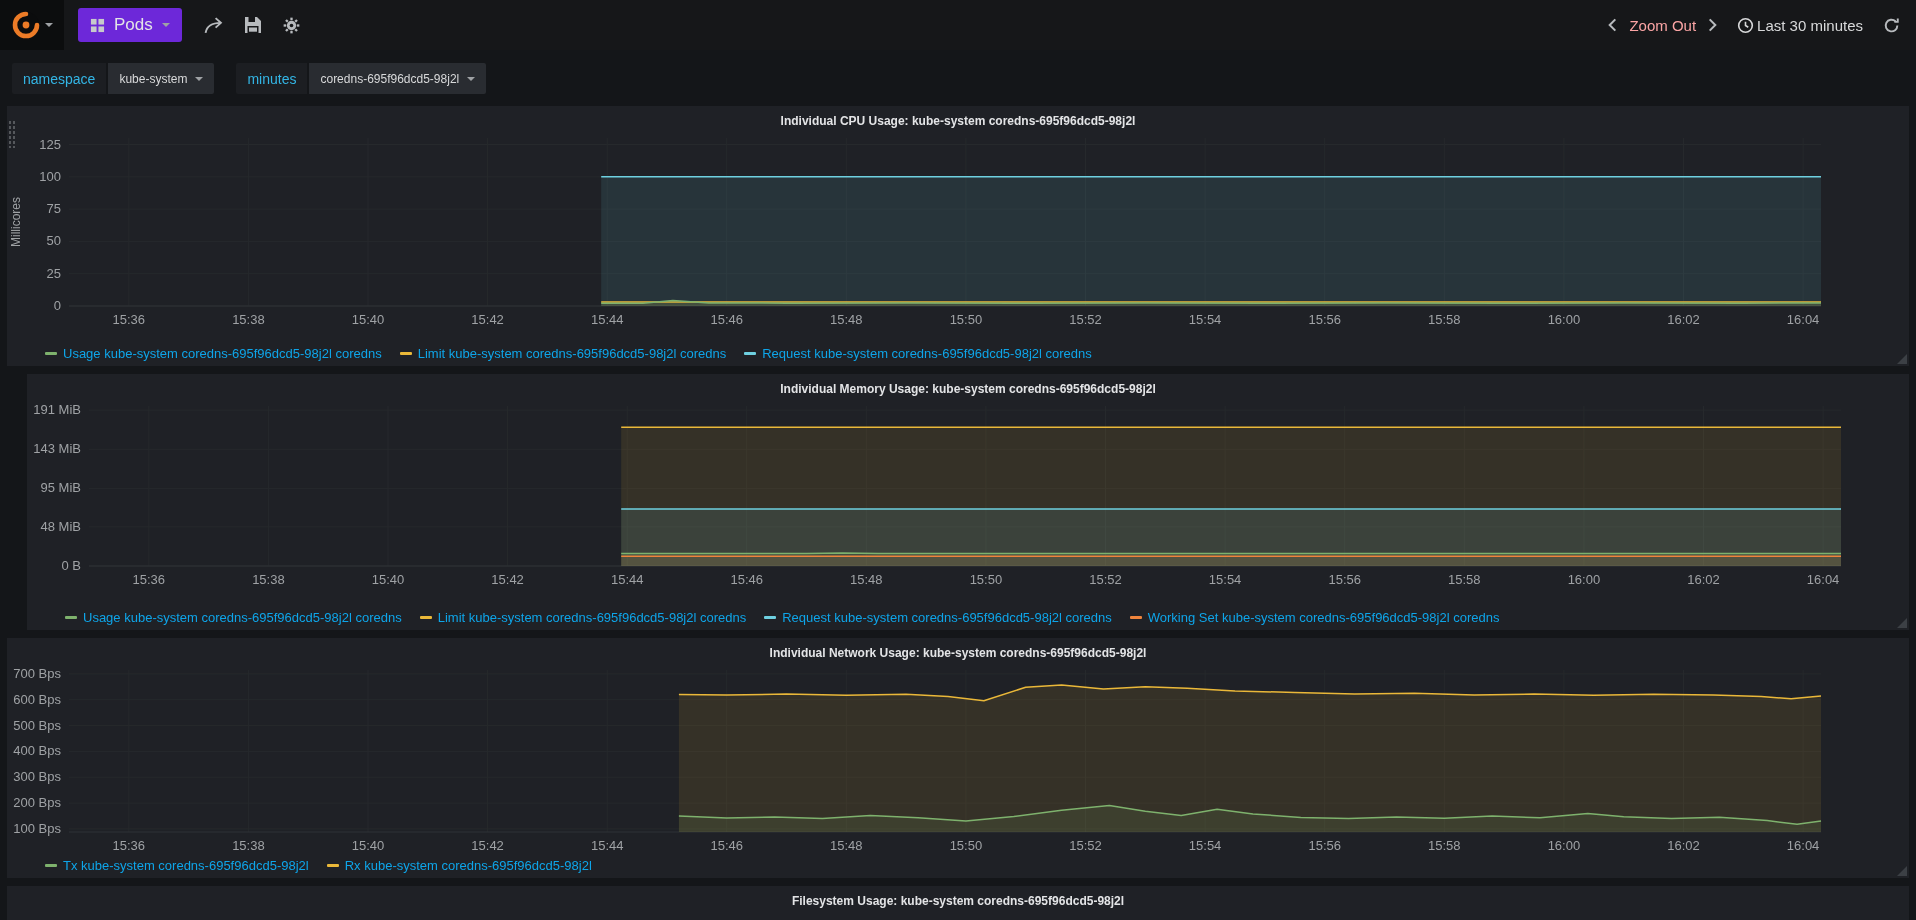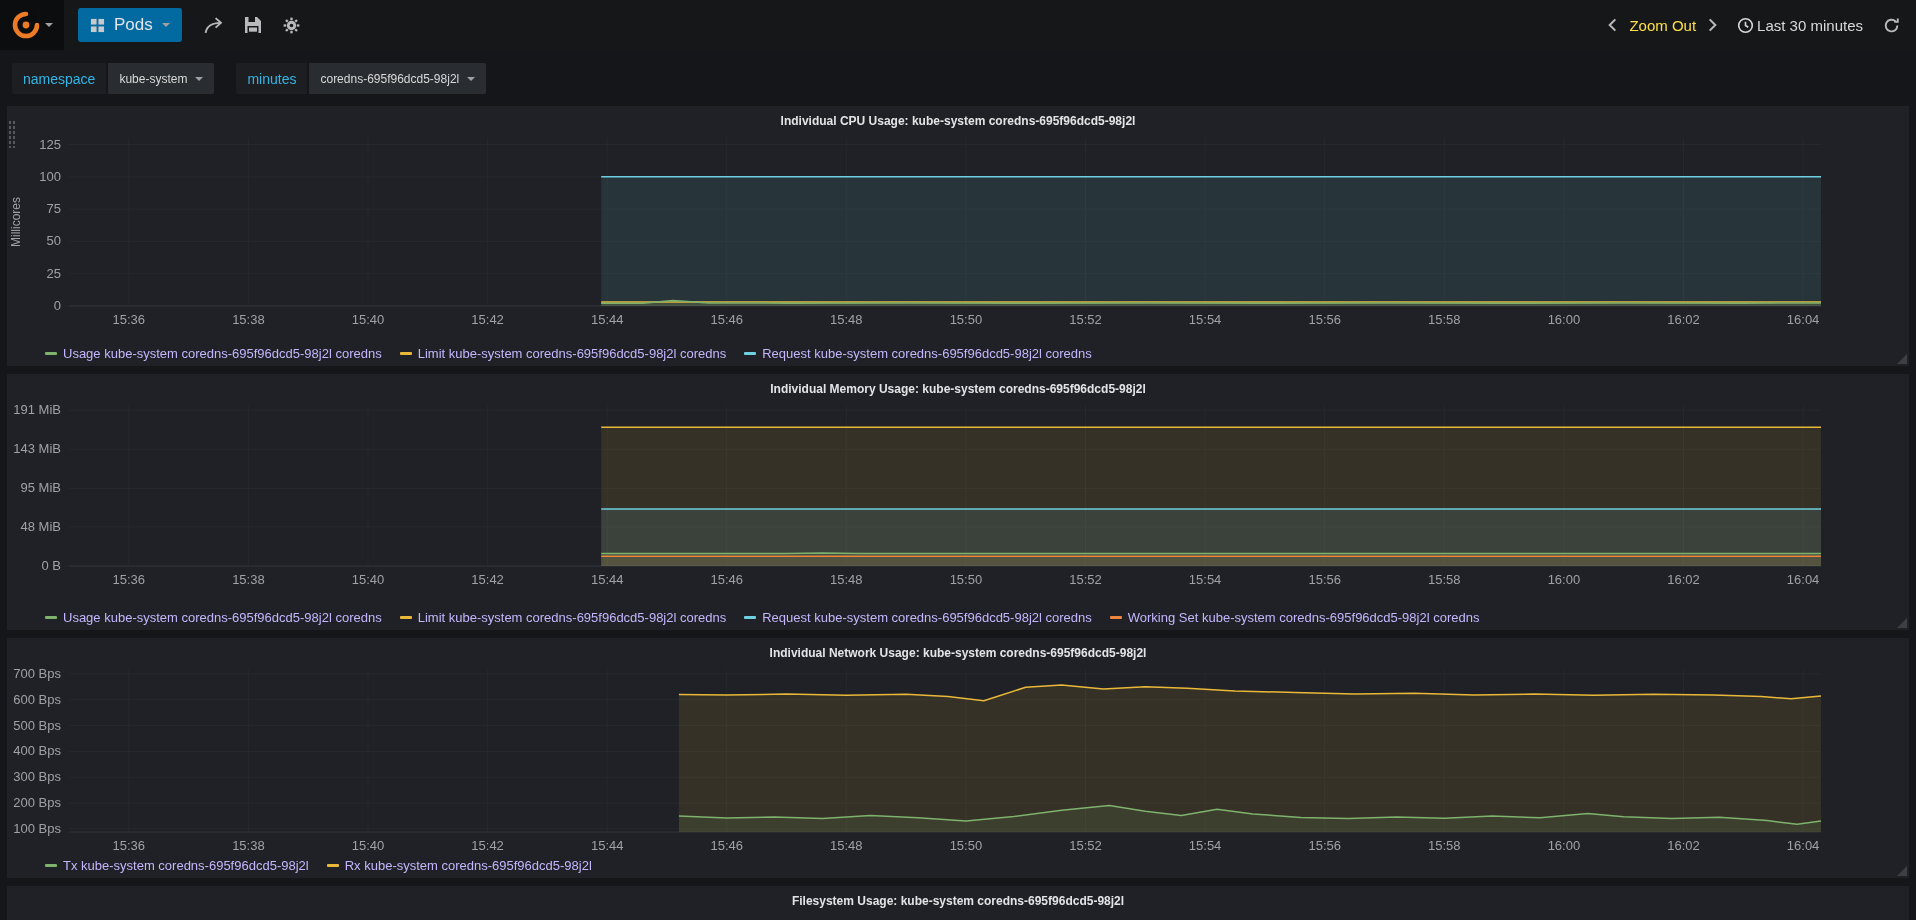--- a/index.html
+++ b/index.html
@@ -14,36 +14,36 @@
   
   .navbar {
     height:50px; background:#161719; display:flex; align-items:center;
     padding:0 16px 0 0; position:relative; z-index:5;
   }
   .brand {
     width:64px; height:50px; display:flex; align-items:center; justify-content:center;
     gap:4px; cursor:pointer; background:#0c0d0e;
   }
   .dash-menu {
-    display:flex; align-items:center; gap:9px; background:#0369a1; border-radius:3px;
+    display:flex; align-items:center; gap:9px; background:#6d28d9; border-radius:3px;
     padding:7px 12px; margin-left:14px; cursor:pointer;
   }
   .dash-title { font-size:17px; color:#e3e4e6; }
   .caret {
     width:0; height:0; border-left:4px solid transparent; border-right:4px solid transparent;
     border-top:4px solid #9fa2a5; display:inline-block;
   }
   .icon-btn {
     background:none; border:none; cursor:pointer; margin-left:22px;
     display:flex; align-items:center; padding:0;
   }
   .nav-right { margin-left:auto; display:flex; align-items:center; }
   .nav-chev { background:none; border:none; cursor:pointer; padding:4px 6px; display:flex; align-items:center; }
   .zoom-out {
-    background:none; border:none; color:#fde047; font-size:15px; cursor:pointer; padding:4px 6px;
+    background:none; border:none; color:#fca5a5; font-size:15px; cursor:pointer; padding:4px 6px;
     font-family:"Liberation Sans", sans-serif;
   }
   .time-picker { display:flex; align-items:flex-end; gap:3px; font-size:15px; color:#d8d9da; margin:0 18px 0 14px; cursor:pointer; }
   .refresh-btn { margin-left:6px; }
 
   
   .submenu { height:46px; padding:13px 12px 0; display:flex; align-items:flex-start; gap:22px; background:#141619; }
   .var { display:flex; align-items:center; }
   .var-label {
     background:#1c1e22; color:#33b5e5; font-size:14px; padding:0 11px; height:31px;
@@ -51,35 +51,35 @@
   }
   .var-value {
     background:#292c31; color:#d8d9da; font-size:12px; padding:0 11px; height:31px;
     display:flex; align-items:center; gap:8px; margin-left:2px; border-radius:0 2px 2px 0; cursor:pointer;
   }
 
   
   .dashboard { padding:10px 7px 0; position:relative; }
   .panel { position:relative; background:#1f2126; margin-bottom:8px; }
   .panel-cpu { height:260px; }
-  .panel-mem { height:256px; }
+  .panel-mem { height:256px;margin-left:20px; }
   .panel-net { height:240px; }
   .panel-fs  { height:180px; }
   .panel-title {
     height:26px; text-align:center; font-size:12px; font-weight:bold; color:#e3e4e6;
     padding-top:8px; cursor:pointer; white-space:nowrap;
   }
   .chart-area { position:relative; width:100%; }
   .panel-cpu .chart-area { height:202px; }
   .panel-mem .chart-area { height:194px; }
   .panel-net .chart-area { height:196px; }
   .chart { position:absolute; left:0; top:0; display:block; }
   .legend {
     position:absolute; left:38px; right:43px; bottom:5px;
-    display:flex; flex-wrap:wrap; gap:3px 18px; font-size:13px; color:#c4b5fd; line-height:15px;
+    display:flex; flex-wrap:wrap; gap:3px 18px; font-size:13px; color:#0ea5e9; line-height:15px;
   }
   .legend-item { display:inline-flex; align-items:center; cursor:pointer; white-space:nowrap; }
   .legend-swatch { display:inline-block; width:12px; height:3px; border-radius:1px; margin-right:6px; }
   .resize-handle {
     position:absolute; right:2px; bottom:2px; width:0; height:0; cursor:nwse-resize;
     border-left:10px solid transparent; border-bottom:10px solid #3c4045;
   }
   .drag-dots {
     position:absolute; left:1px; top:14px; width:7px; height:28px;
     background-image:radial-gradient(#55585c 1px, transparent 1.4px);

